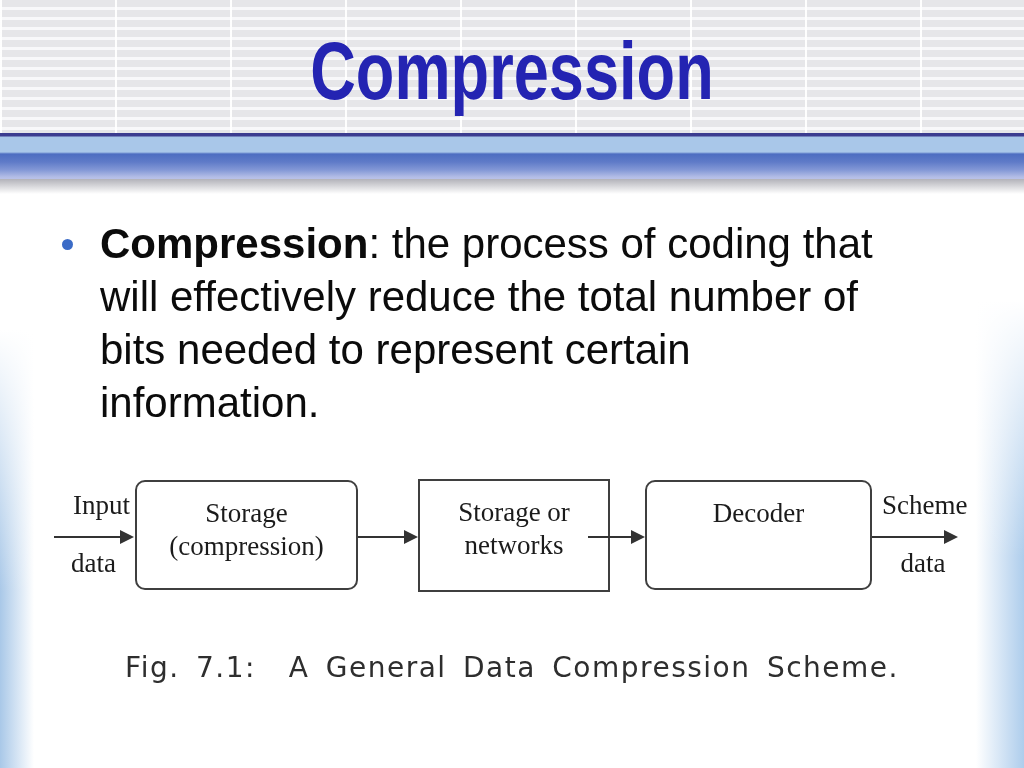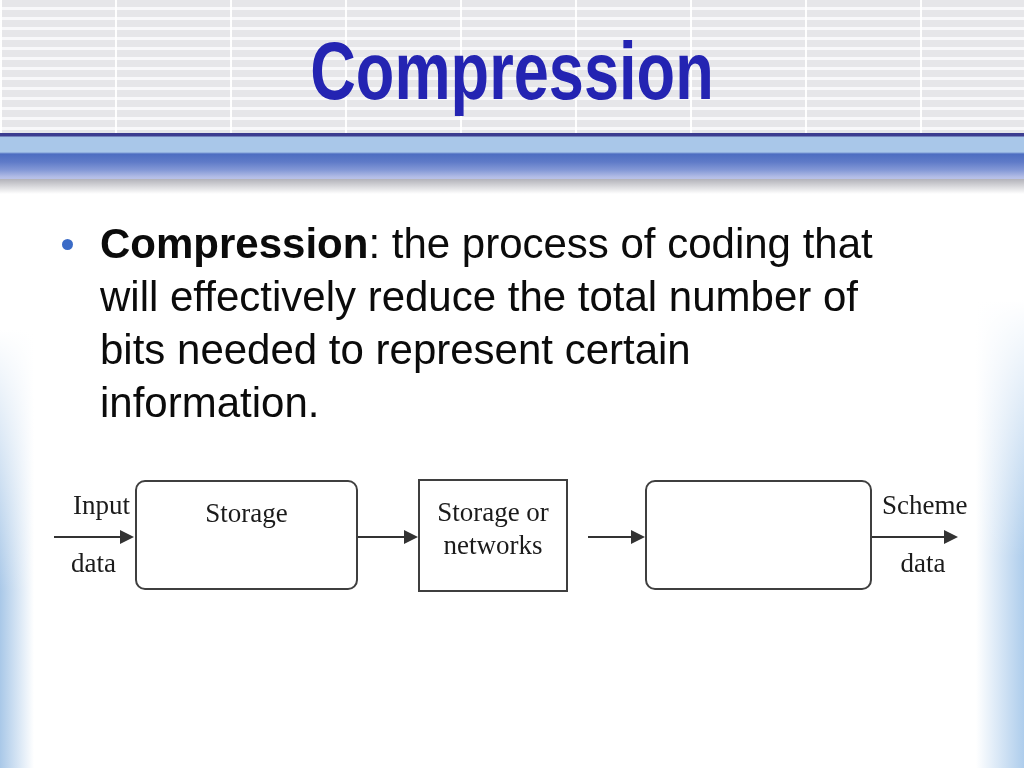--- a/index.html
+++ b/index.html
@@ -67,21 +67,21 @@
   .diagram{position:absolute;left:0;top:0;width:1024px;height:768px;
     font-family:"Liberation Serif",serif;color:#1b1b1b;}
   .dbox{
     position:absolute;box-sizing:border-box;
     border:2px solid #3f3f3f;background:#fff;
     text-align:center;font-size:27px;line-height:33px;
     padding-top:15px;
   }
   .dbox.rounded{border-radius:10px;}
   .box-encoder{left:135px;top:480px;width:223px;height:110px;}
-  .box-storage{left:418px;top:479px;width:150px;height:113px;}
+  .box-storage{left:418px;top:479px;width:192px;height:113px;}
   .box-decoder{left:645px;top:480px;width:227px;height:110px;}
   .flow-label{
     position:absolute;font-size:27px;line-height:30px;text-align:center;
   }
   .lbl-input-top{left:63px;top:490px;width:77px;}
   .lbl-input-bottom{left:55px;top:548px;width:77px;}
   .lbl-output-top{left:882px;top:490px;width:82px;}
   .lbl-output-bottom{left:882px;top:548px;width:82px;}
   .arrow{position:absolute;height:14px;top:530px;}
   .arrow-line{position:absolute;left:0;right:10px;top:6px;height:2px;background:#333;}
@@ -127,40 +127,43 @@
 
   <div class="flow-label lbl-input-top">Input</div>
   <div class="arrow arrow-input">
     <div class="arrow-line"></div>
     <div class="arrow-head"></div>
   </div>
   <div class="flow-label lbl-input-bottom">data</div>
 
   <div class="dbox rounded box-encoder">
     <div>Storage</div>
+    <div>(compression)</div>
   </div>
 
   <div class="arrow arrow-enc-sto">
     <div class="arrow-line"></div>
     <div class="arrow-head"></div>
   </div>
 
   <div class="dbox box-storage">
     <div>Storage or</div>
     <div>networks</div>
   </div>
 
   <div class="arrow arrow-sto-dec">
     <div class="arrow-line"></div>
     <div class="arrow-head"></div>
   </div>
 
   <div class="dbox rounded box-decoder">
+    <div>Decoder</div>
   </div>
 
   <div class="flow-label lbl-output-top">Scheme</div>
   <div class="arrow arrow-output">
     <div class="arrow-line"></div>
     <div class="arrow-head"></div>
   </div>
   <div class="flow-label lbl-output-bottom">data</div>
 
+  <div class="figure-caption">Fig. 7.1:  A General Data Compression Scheme.</div>
 </div>
 
 </body></html>

